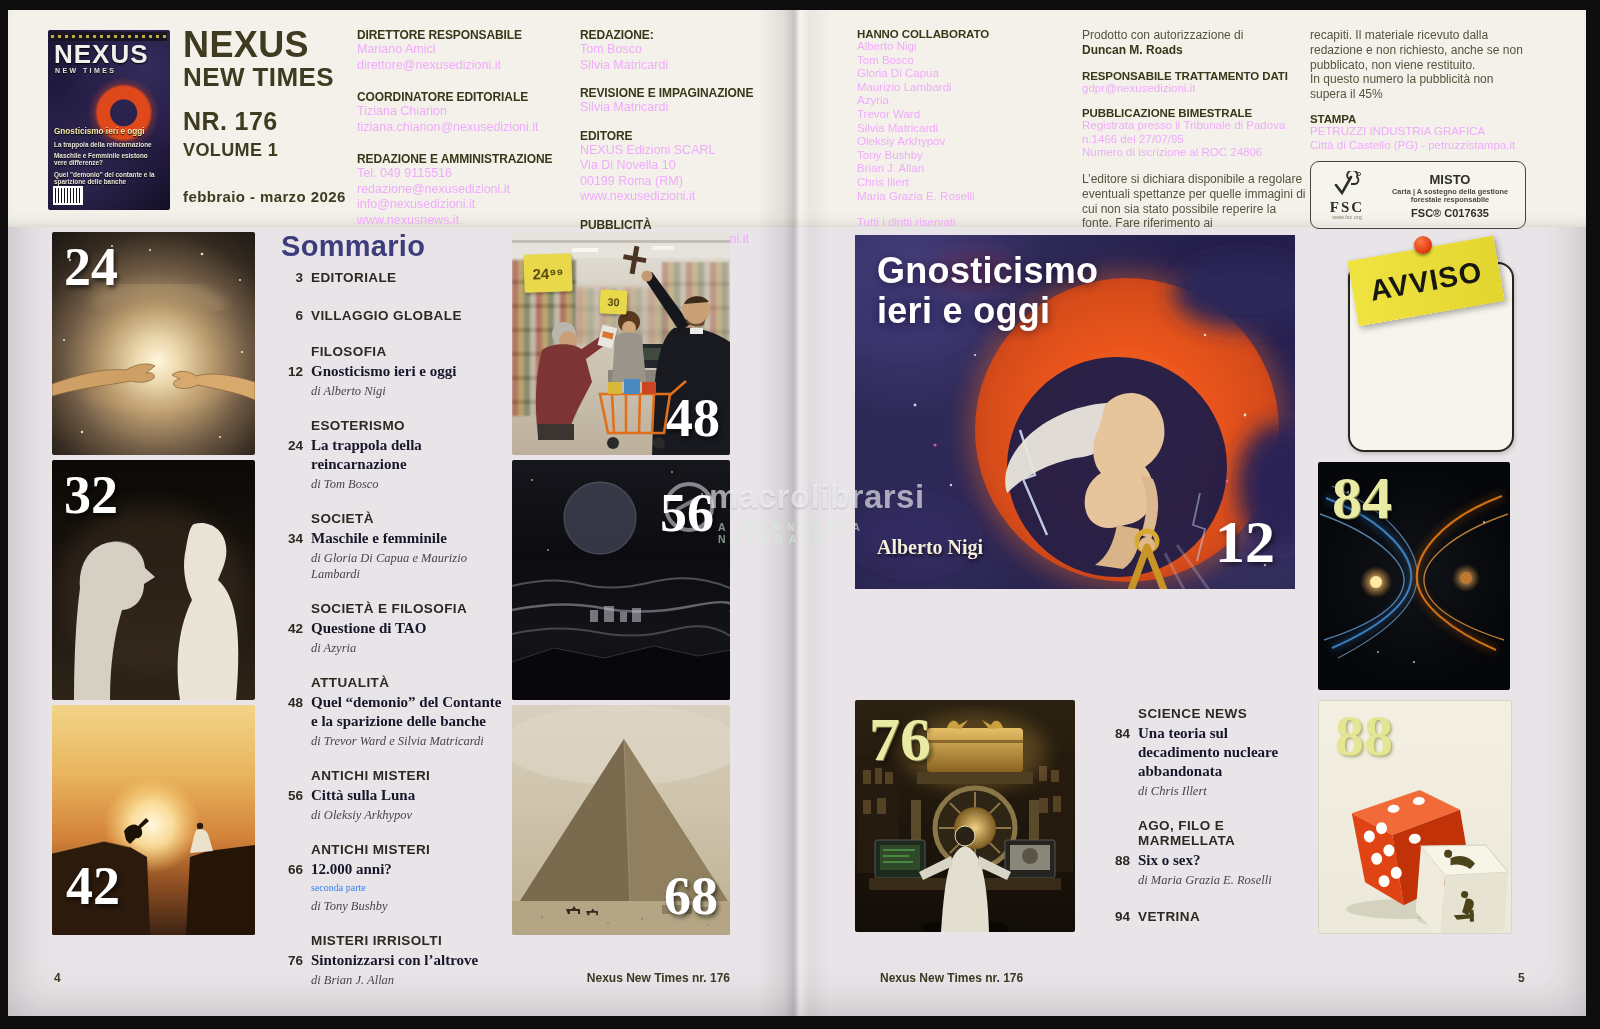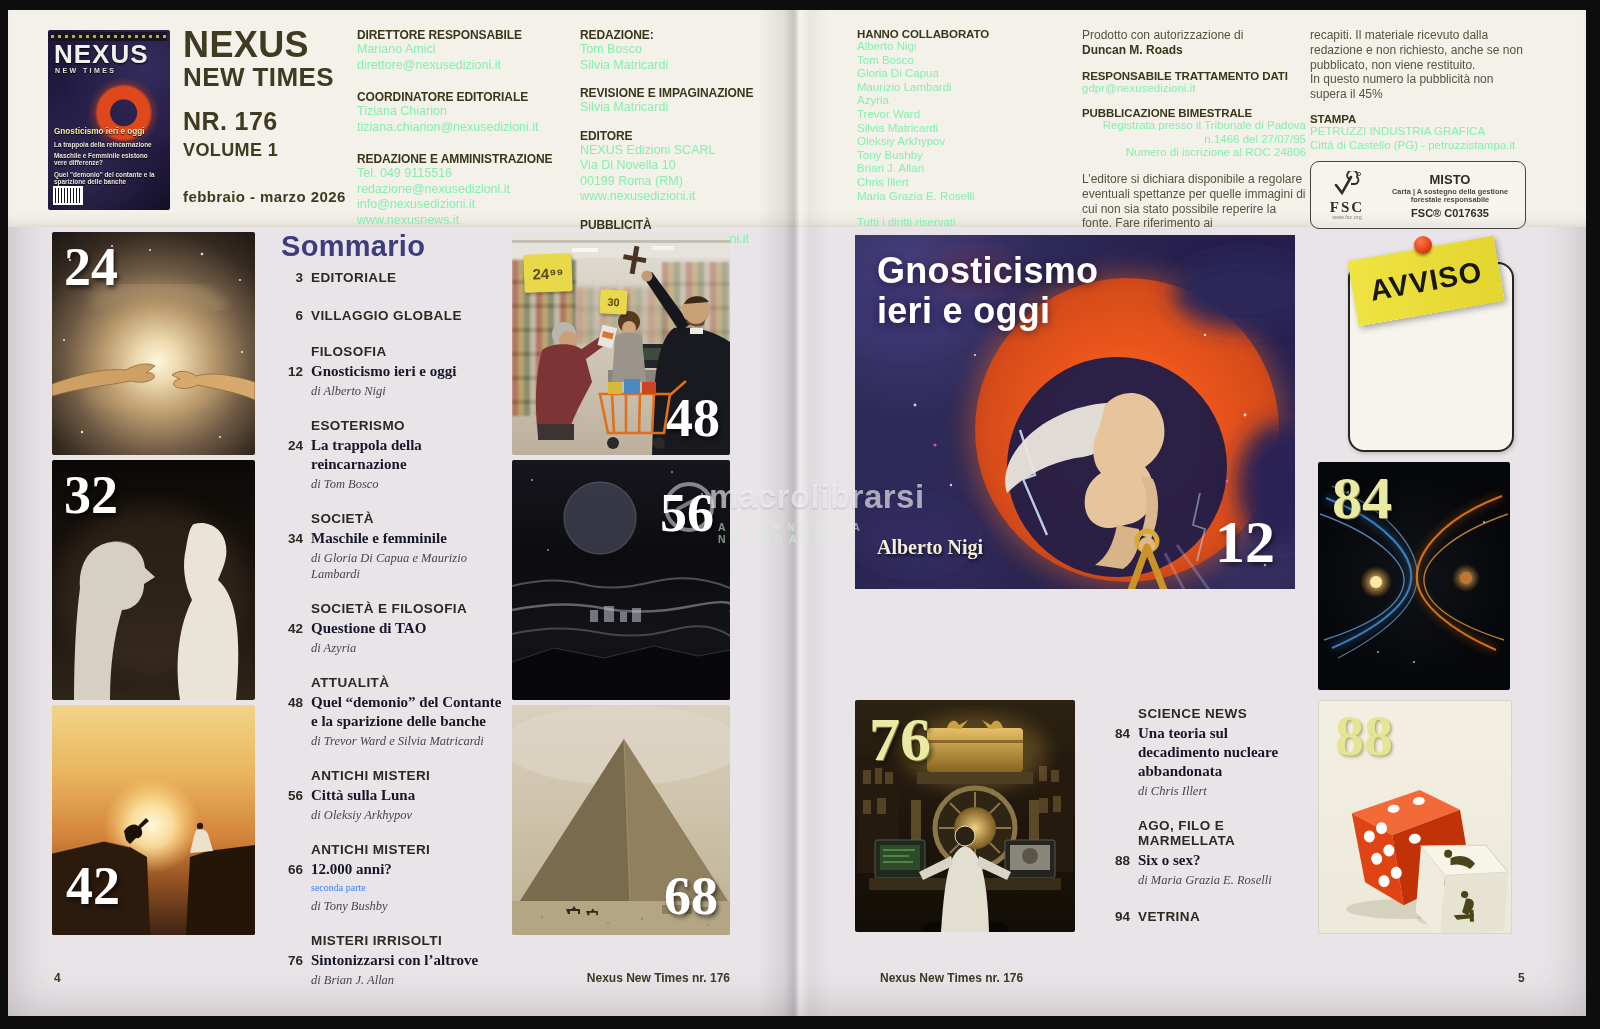--- a/index.html
+++ b/index.html
@@ -12,21 +12,21 @@
   .paper{position:absolute;left:8px;top:10px;width:1578px;height:1006px;background:#e8e4e7;
          box-shadow:inset 0 0 46px rgba(70,58,66,.28)}
   .band-top{position:absolute;left:8px;top:10px;width:1578px;height:217px;background:#f3f1ea;
          box-shadow:inset 0 -10px 16px -12px rgba(90,78,64,.30)}
   .spine{position:absolute;left:758px;top:10px;width:72px;height:1006px;
          background:linear-gradient(90deg,transparent 0%,rgba(70,55,65,.10) 36%,rgba(40,30,40,.22) 50%,rgba(255,255,255,.20) 58%,rgba(70,55,65,.06) 72%,transparent 100%)}
 
   
   .m-title{font-weight:800;color:#3e3b20;letter-spacing:.4px}
   .h-label{font-weight:700;font-size:12px;color:#393718;letter-spacing:-.1px}
-  .h-lines{font-size:12.5px;line-height:15.5px;color:#86efac;white-space:pre-line}
+  .h-lines{font-size:12.5px;line-height:15.5px;color:#f0abfc;white-space:pre-line}
   .cblock{margin-bottom:13px}
   .small .h-label{font-size:11.5px}
   .small .h-lines{font-size:11.5px;line-height:13.6px}
   .para{font-size:12px;line-height:14.8px;color:#55533e;white-space:pre-line}
 
   
   .cover{position:absolute;left:48px;top:30px;width:122px;height:180px;border-radius:2px;overflow:hidden;
     background:
       radial-gradient(circle at 62% 46%, transparent 0 13px, rgba(232,74,24,.95) 14px 26px, rgba(150,55,55,.45) 29px, transparent 36px),
       radial-gradient(circle at 30% 80%, #2e2650 0%, transparent 55%),
@@ -212,21 +212,21 @@
 Maria Grazia E. Roselli</div>
     <div class="h-lines" style="margin-top:13px" data-bind="credits_right_1.rights">Tutti i diritti riservati</div>
   </div>
 
   <div class="abs small" style="left:1082px;top:28px;width:224px">
     <div class="para" data-bind="credits_right_2.authorization_pre">Prodotto con autorizzazione di</div>
     <div class="para" style="font-weight:700;color:#393718" data-bind="credits_right_2.authorization_name">Duncan M. Roads</div>
     <div class="h-label" style="margin-top:12px" data-bind="credits_right_2.gdpr_label">RESPONSABILE TRATTAMENTO DATI</div>
     <div class="h-lines" data-bind-lines="credits_right_2.gdpr_lines" style="white-space: pre-line;">gdpr@nexusedizioni.it</div>
     <div class="h-label" style="margin-top:12px" data-bind="credits_right_2.pub_label">PUBBLICAZIONE BIMESTRALE</div>
-    <div class="h-lines" data-bind-lines="credits_right_2.pub_lines" style="white-space: pre-line; text-align: right;">Registrata presso il Tribunale di Padova
+    <div class="h-lines" data-bind-lines="credits_right_2.pub_lines" style="white-space: pre-line;">Registrata presso il Tribunale di Padova
 n.1466 del 27/07/95
 Numero di iscrizione al ROC 24806</div>
     <div class="para" style="margin-top:12px" data-bind="credits_right_2.disclaimer">L’editore si dichiara disponibile a regolare eventuali spettanze per quelle immagini di cui non sia stato possibile reperire la fonte. Fare riferimento ai</div>
   </div>
 
   <div class="abs small" style="left:1310px;top:28px;width:216px">
     <div class="para" data-bind-lines="credits_right_3.continuation" style="white-space: pre-line;">recapiti. Il materiale ricevuto dalla redazione e non richiesto, anche se non pubblicato, non viene restituito.
 In questo numero la pubblicità non supera il 45%</div>
     <div class="h-label" style="margin-top:11px" data-bind="credits_right_3.stampa_label">STAMPA</div>
     <div class="h-lines" data-bind-lines="credits_right_3.stampa_lines" style="white-space: pre-line;">PETRUZZI INDUSTRIA GRAFICA

